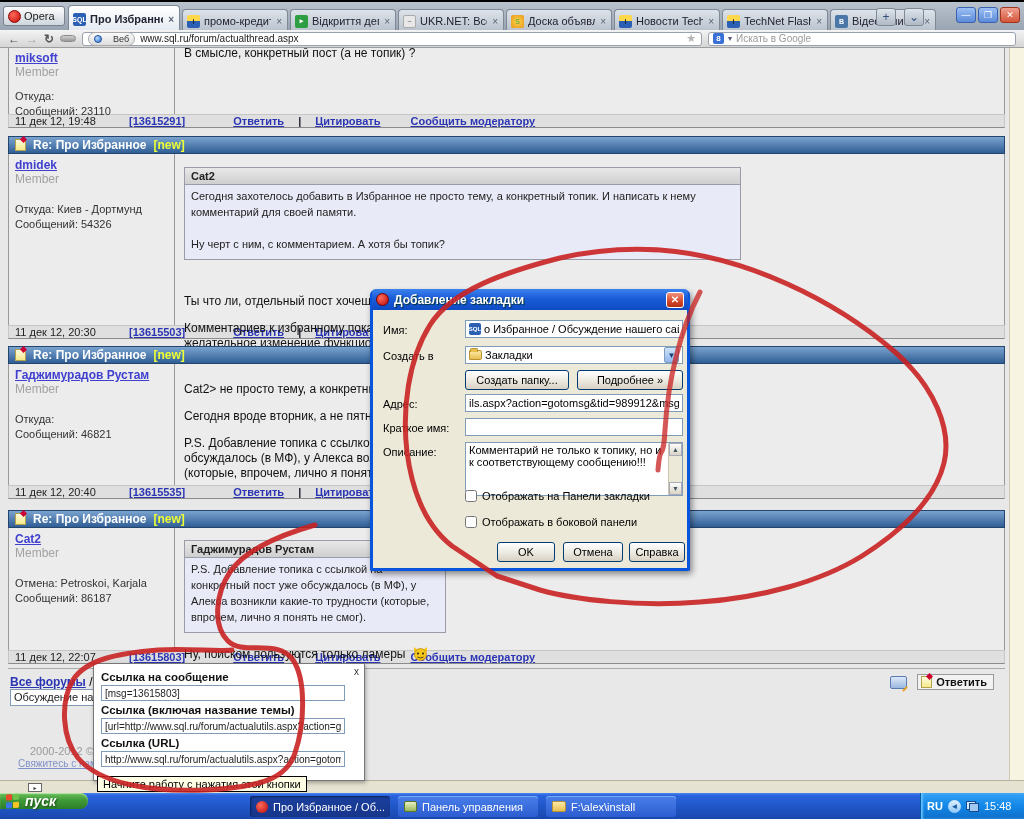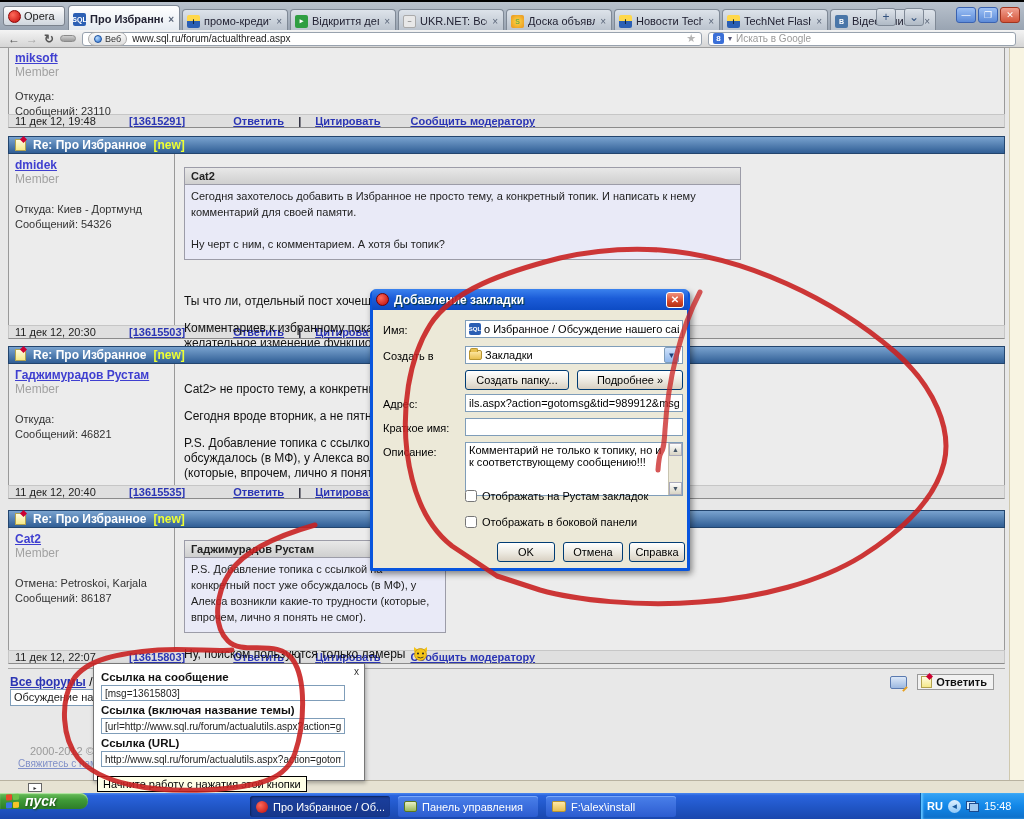--- a/index.html
+++ b/index.html
@@ -47,21 +47,21 @@
   
   .addrbar { position:absolute; left:0; top:30px; width:1024px; height:18px;
              background:linear-gradient(#f4f4f4,#d5d5d5); border-bottom:1px solid #9e9e9e;
              display:flex; align-items:center; gap:6px; padding:0 8px; }
   .navico { font-size:12px; font-weight:bold; color:#555; cursor:pointer; line-height:1; }
   .navico.fwd { color:#a5a5a5; }
   .pill { width:16px; height:7px; border-radius:4px; background:linear-gradient(#cfcfcf,#9a9a9a);
           border:1px solid #8a8a8a; }
   .urlfield { flex:0 0 620px; height:14px; background:#fff; border:1px solid #98a2ae;
               border-radius:3px; display:flex; align-items:center; gap:5px; padding:0 5px; font-size:10px; }
-  .webbadge { display:flex; align-items:center; gap:3px; background:linear-gradient(#fafafa,#ddd);
+  .webbadge { display:flex; align-items:center; gap:11px; background:linear-gradient(#fafafa,#ddd);
               border:1px solid #aaa; border-radius:7px; padding:0 5px; height:14px; font-size:9px; color:#333;}
   .globe { width:8px; height:8px; border-radius:50%;
            background:radial-gradient(circle at 30% 30%, #bfe0ff, #2a6fd0); border:1px solid #1a4f9e;}
   .urltext { flex:1; color:#222; }
   .star { color:#b5b5b5; font-size:11px; }
   .searchfield { flex:1; height:14px; background:#fff; border:1px solid #98a2ae; border-radius:3px;
                  display:flex; align-items:center; gap:4px; padding:0 4px; font-size:10px; }
   .g8 { width:11px; height:11px; border-radius:2px; background:#3a6fd8; color:#fff; font-size:8px;
         font-weight:bold; display:flex; align-items:center; justify-content:center; }
   .sarrow { font-size:8px; color:#557; }
@@ -305,20 +305,23 @@
     <div class="postwrap" style="top:0;">
       <div class="pbody" style="height:66px;">
         <div class="pleft">
           <span class="author" style="margin-top:-6px;">miksoft</span><br>
           <span class="member">Member</span>
           <div class="meta" style="margin-top:10px;">
             <span>Откуда:</span><br>
             <span>Сообщений: 23110</span>
           </div>
         </div>
+        <div class="pright">
+          <span class="bodyline" style="margin-top:-2px;">В смысле, конкретный пост (а не топик) ?</span>
+        </div>
       </div>
       <div class="pfoot">
         <span class="date">11 дек 12, 19:48</span>
         <span class="flink">[13615291]</span>
         <span style="width:20px;"></span>
         <span class="flink">Ответить</span>
         <span class="sep">|</span>
         <span class="flink">Цитировать</span>
         <span class="flink" style="margin-left:16px;">Сообщить модератору</span>
       </div>
@@ -509,21 +512,21 @@
     <div class="ta-wrap" style="top:152px;">
       <textarea style="">Комментарий не только к топику, но и к соответствующему сообщению!!!</textarea>
       <div class="ta-scroll">
         <span class="ta-arr">▲</span>
         <span class="ta-arr">▼</span>
       </div>
     </div>
 
     <label class="xpcheck" style="top:200px;">
       <input type="checkbox" style="">
-      <span>Отображать на Рустам закладок</span>
+      <span>Отображать на Панели закладки</span>
     </label>
     <label class="xpcheck" style="top:226px;">
       <input type="checkbox" style="">
       <span>Отображать в боковой панели</span>
     </label>
 
     <button class="xpbtn" style="left:124px; top:252px; width:58px;">OK</button>
     <button class="xpbtn" style="left:190px; top:252px; width:60px;">Отмена</button>
     <button class="xpbtn" style="left:256px; top:252px; width:56px;">Справка</button>
   </div>

